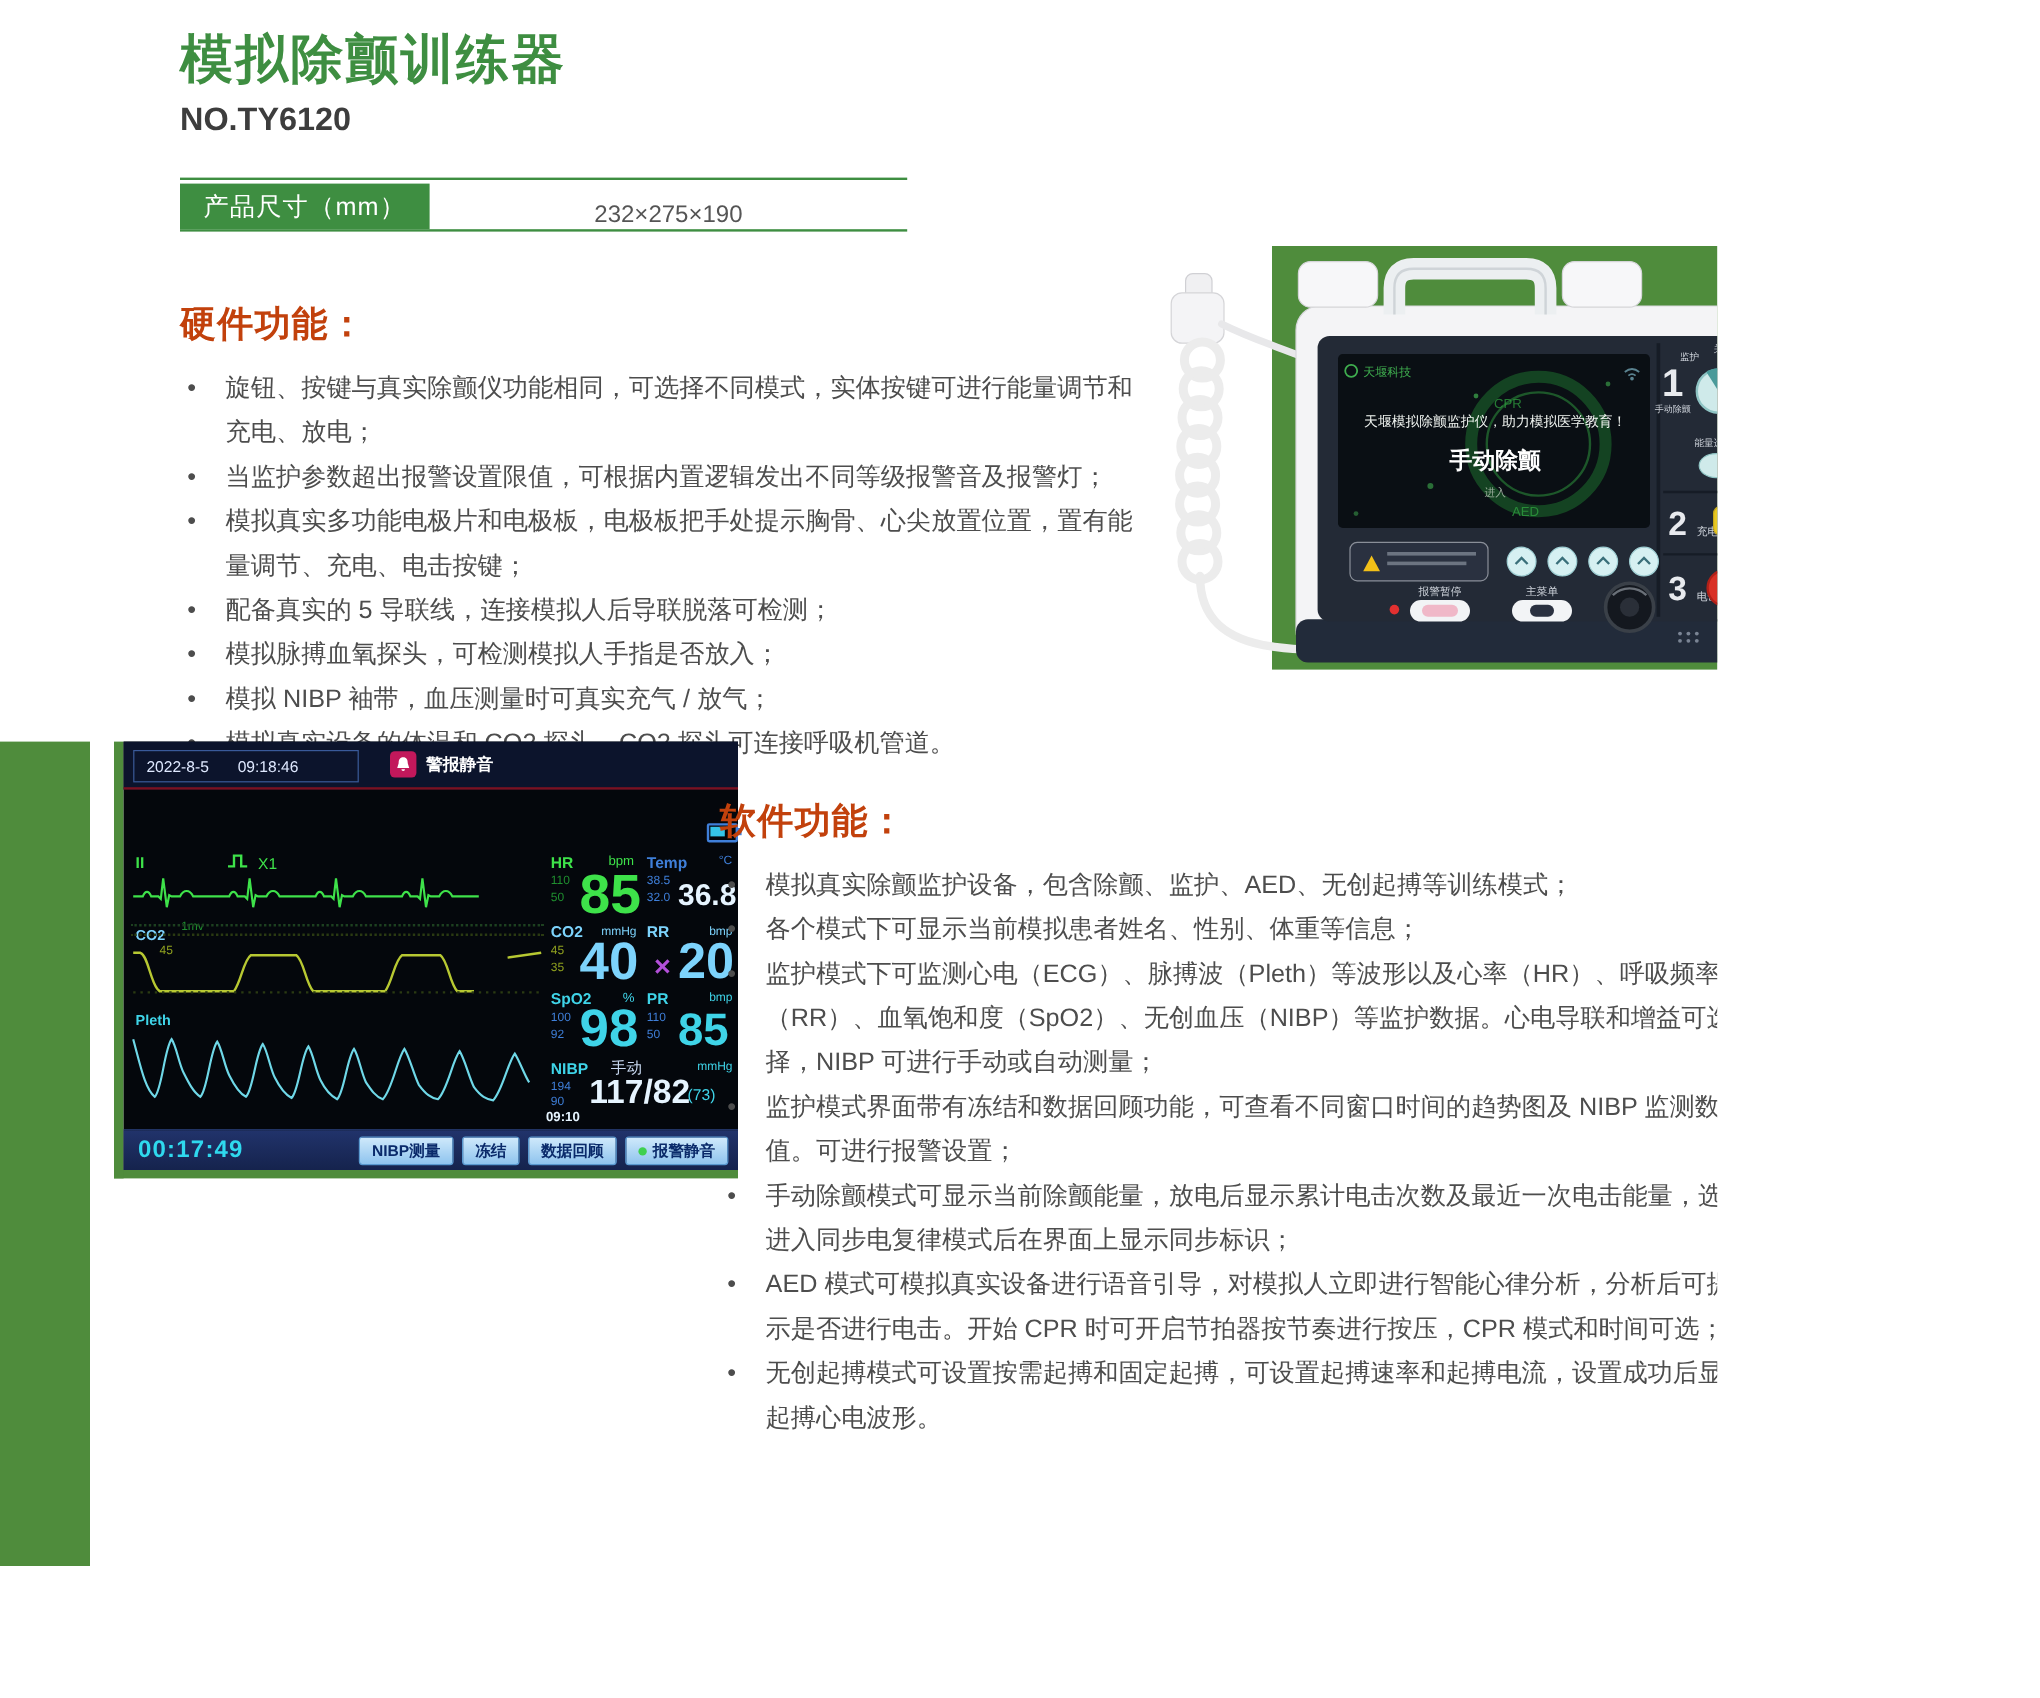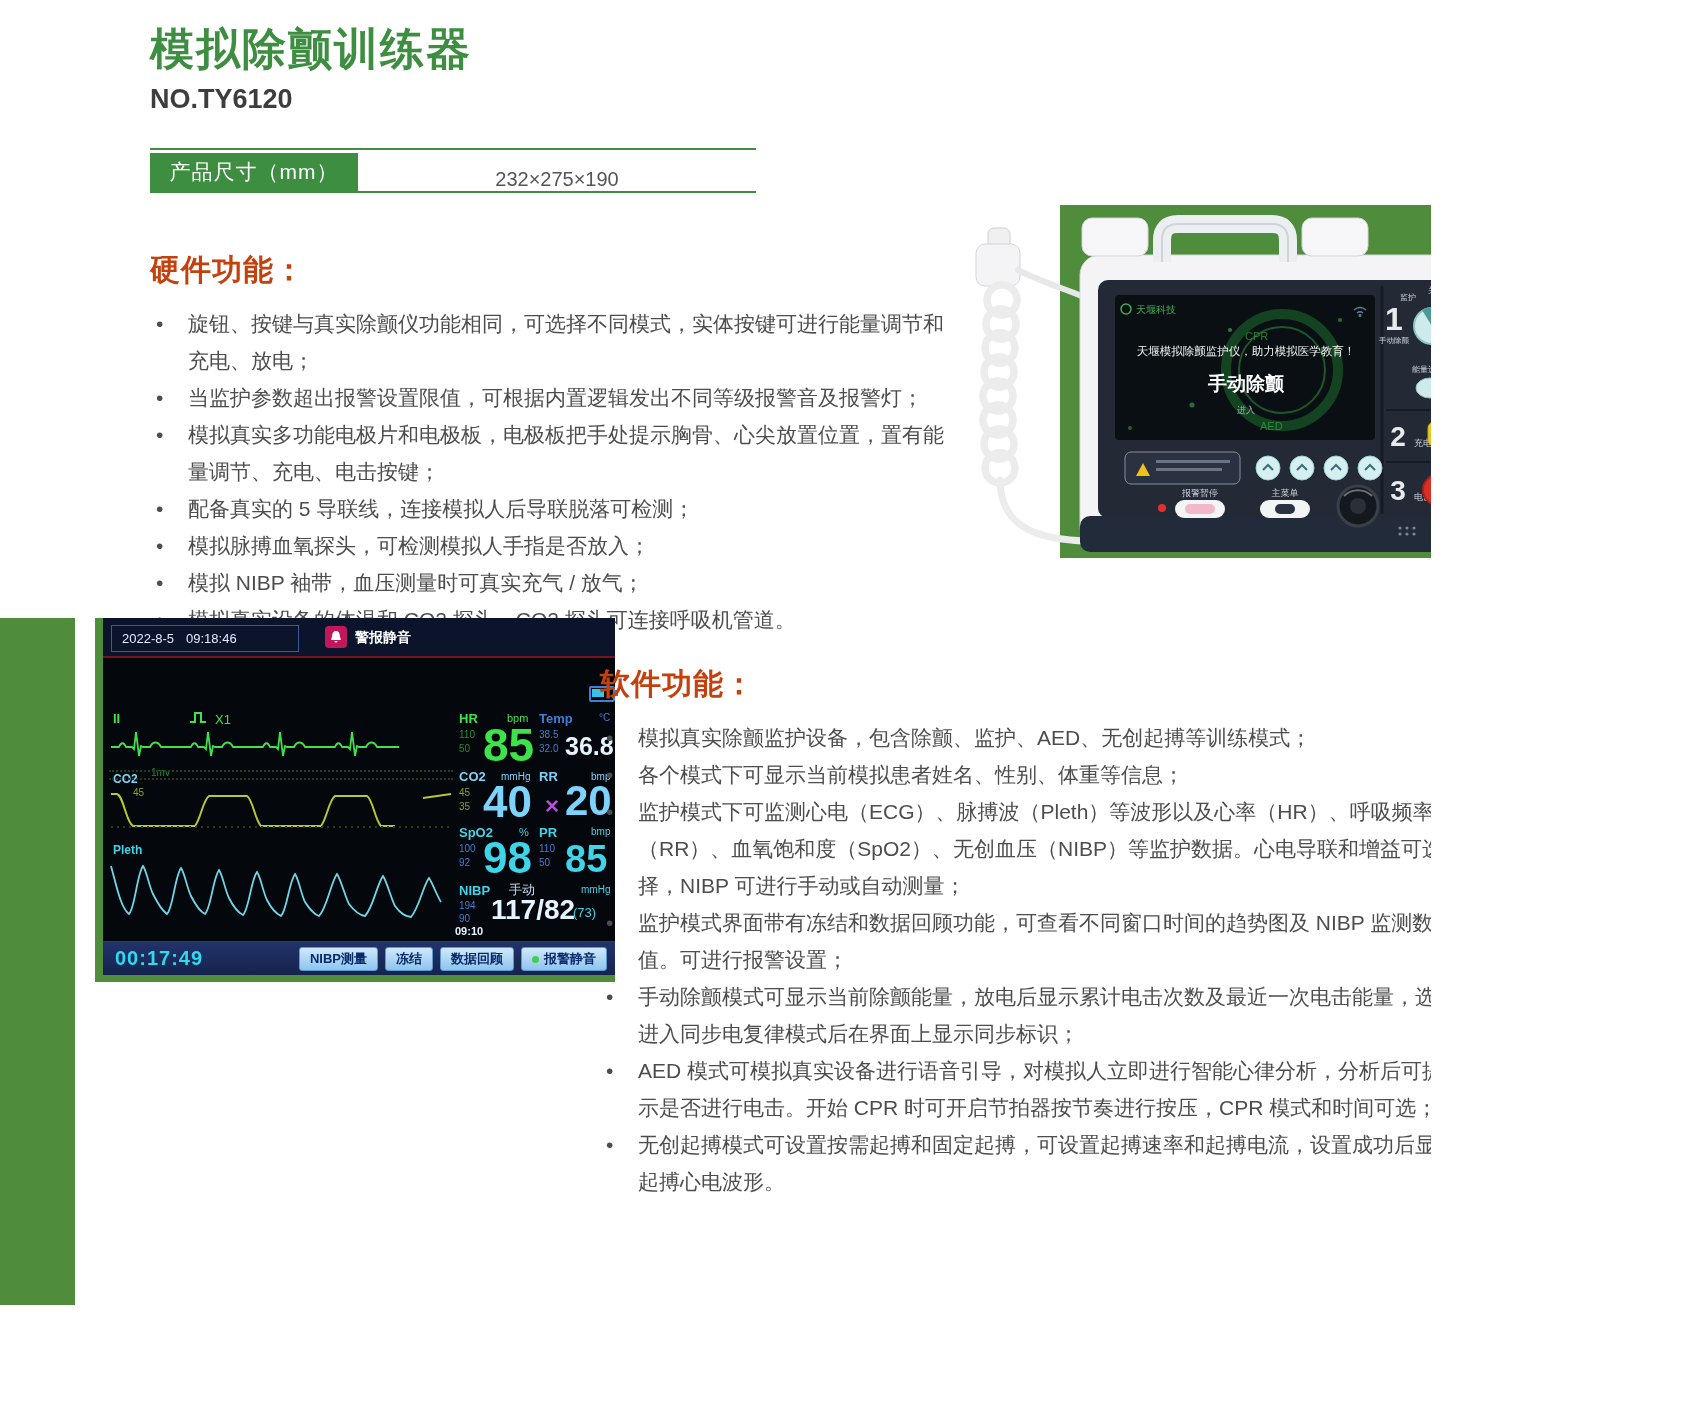--- a/index.html
+++ b/index.html
@@ -27,21 +27,21 @@
   
   #device-bg{left:1060px;top:205px;width:508px;height:353px;background:#4f8c3c;}
   #strip{left:0;top:618px;width:75px;height:687px;background:#4f8c3c;}
 
   
   #monwrap{left:95px;top:618px;border-left:8px solid #4f8c3c;border-bottom:7px solid #4f8c3c;}
   #monitor{position:relative;width:512px;height:357px;background:#04070c;}
   #mon-top{position:absolute;left:0;top:0;width:512px;height:40px;background:#0c142c;
            border-bottom:2px solid #7a1222;box-sizing:border-box;}
   #dtbox{position:absolute;left:8px;top:7px;width:176px;height:25px;border:1px solid #3a5a9a;
-         display:flex;align-items:center;gap:12px;padding-left:10px;color:#dfe9ff;font-size:13px;}
+         display:flex;align-items:center;gap:24px;padding-left:10px;color:#dfe9ff;font-size:13px;}
   #alarmbadge{position:absolute;left:222px;top:8px;width:22px;height:22px;background:#c2185b;
               border-radius:4px;display:flex;align-items:center;justify-content:center;}
   #alarmtext{position:absolute;left:252px;top:11px;color:#fff;font-size:14px;font-weight:bold;}
   #mon-main{position:absolute;left:0;top:40px;width:512px;height:283px;}
   #mon-bot{position:absolute;left:0;bottom:0;width:512px;height:34px;background:linear-gradient(#21336b,#15234d);
            border-top:1px solid #2a3f7a;box-sizing:border-box;}
   #elapsed{position:absolute;left:12px;top:5px;color:#2fd9ee;font-size:20px;font-weight:bold;letter-spacing:1px;}
   #mbtns{position:absolute;right:8px;top:5px;display:flex;gap:7px;}
   .mbtn{background:linear-gradient(#cfe9fb,#8fc4ee);color:#0a2a6a;border:1px solid #5a9ad0;
         border-radius:3px;font-size:13px;font-weight:bold;height:24px;padding:0 10px;

